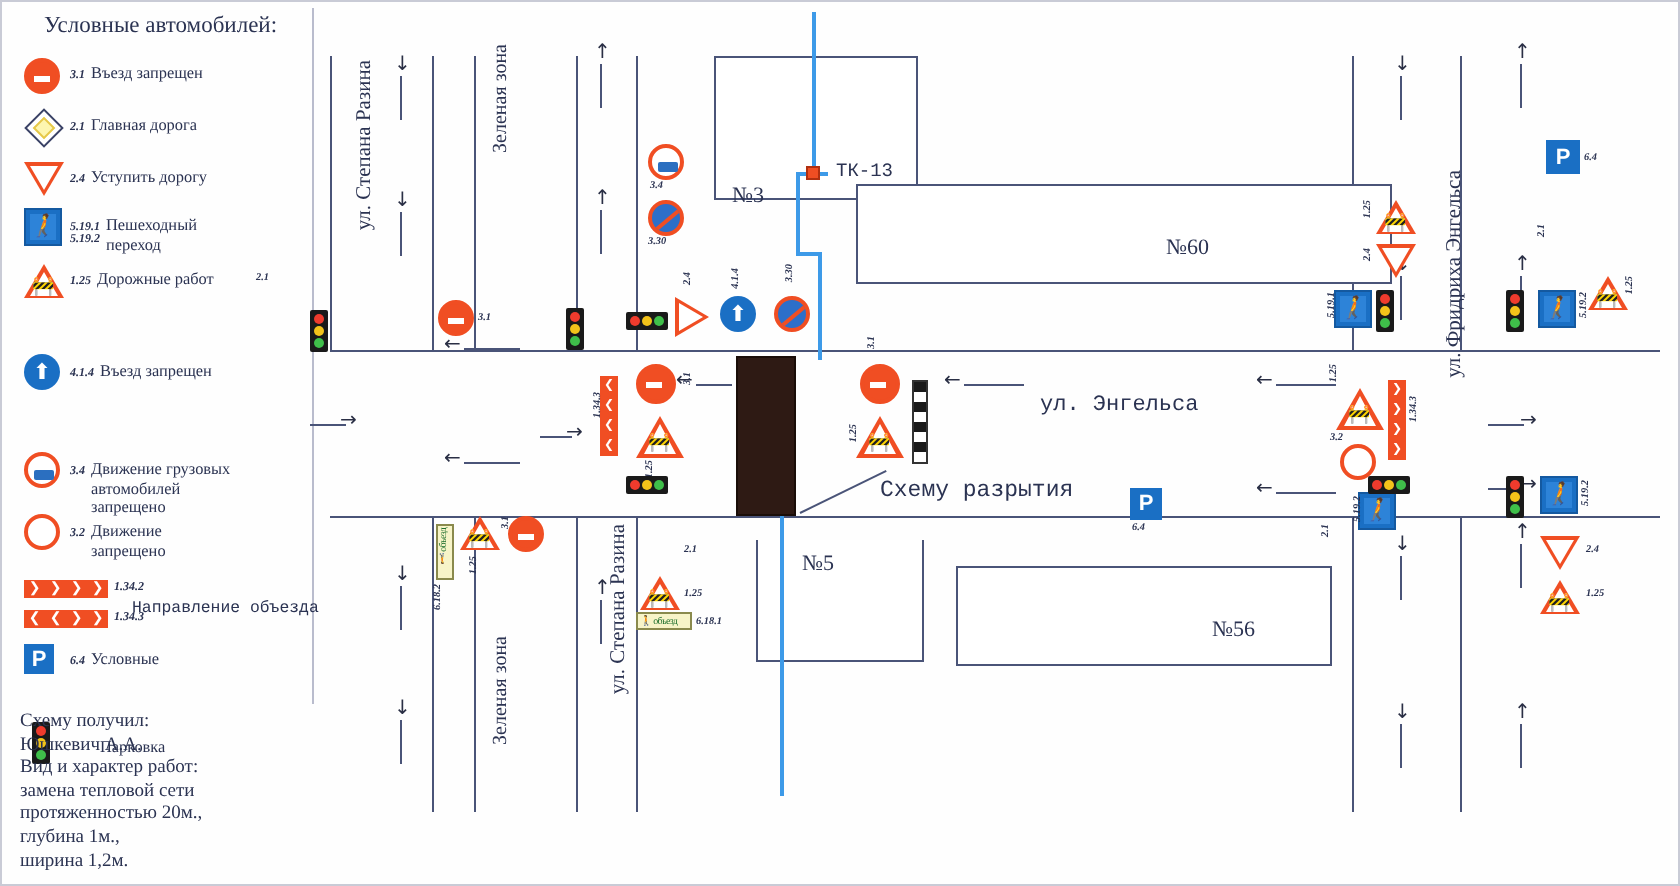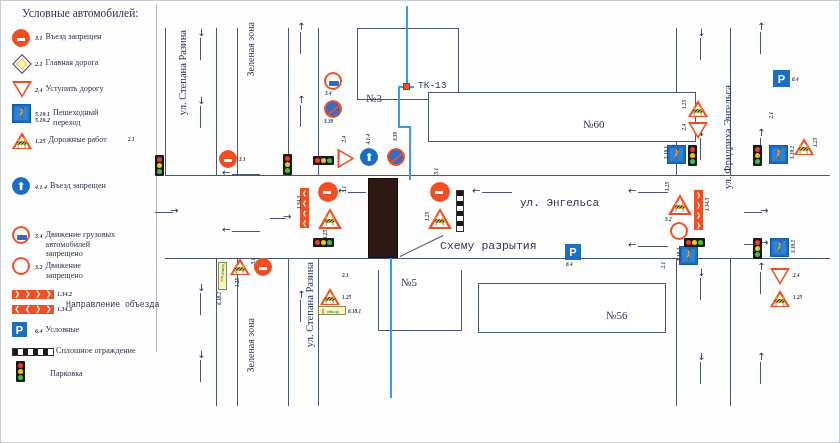--- a/index.html
+++ b/index.html
@@ -201,39 +201,42 @@
     <div class="txt" style="left:62px;top:296px;font-size:8.2px">Направление объезда</div>
 
     <div class="lrow" style="top:317px">
       <div class="lico">
           <div class="s-parking" style="margin-top:1px"></div>
         </div>
       <div class="lcode">6.4</div>
       <div class="ltext">Условные</div>
     </div>
 
-    <div class="lrow" style="top:340px">
-      <div class="lico" style="flex:0 0 44px">
-          <div class="s-fence" style="margin-top:4px"></div>
-        </div>
-      <div class="ltext" style="margin-top:2px">Сплошное ограждение</div>
-    </div>
 
     <div class="lrow" style="top:357px">
       <div class="lico">
           <div class="s-light" style="margin-left:4px">
             <span class="r"></span>
             <span class="y"></span>
             <span class="g"></span>
           </div>
         </div>
       <div class="ltext" style="margin-top:8px;margin-left:16px">Парковка</div>
     </div>
   </div>
 
+  <div class="notes" style="left:10px;top:356px;">
+    <div>Схему получил:</div>
+    <div>Юшкевич А.А.</div>
+    <div>Вид и характер работ:</div>
+    <div>замена тепловой сети</div>
+    <div>протяженностью 20м.,</div>
+    <div>глубина 1м.,</div>
+    <div>ширина 1,2м.</div>
+  </div>
 
   <div class="road rv" style="left:165px;top:28px;height:147px"></div>
   <div class="road rv" style="left:216px;top:28px;height:147px"></div>
   <div class="road rv" style="left:237px;top:28px;height:147px"></div>
   <div class="road rv" style="left:288px;top:28px;height:147px"></div>
   <div class="road rv" style="left:318px;top:28px;height:147px"></div>
 
   <div class="road rv" style="left:216px;top:258px;height:148px"></div>
   <div class="road rv" style="left:237px;top:258px;height:148px"></div>
   <div class="road rv" style="left:288px;top:258px;height:148px"></div>

